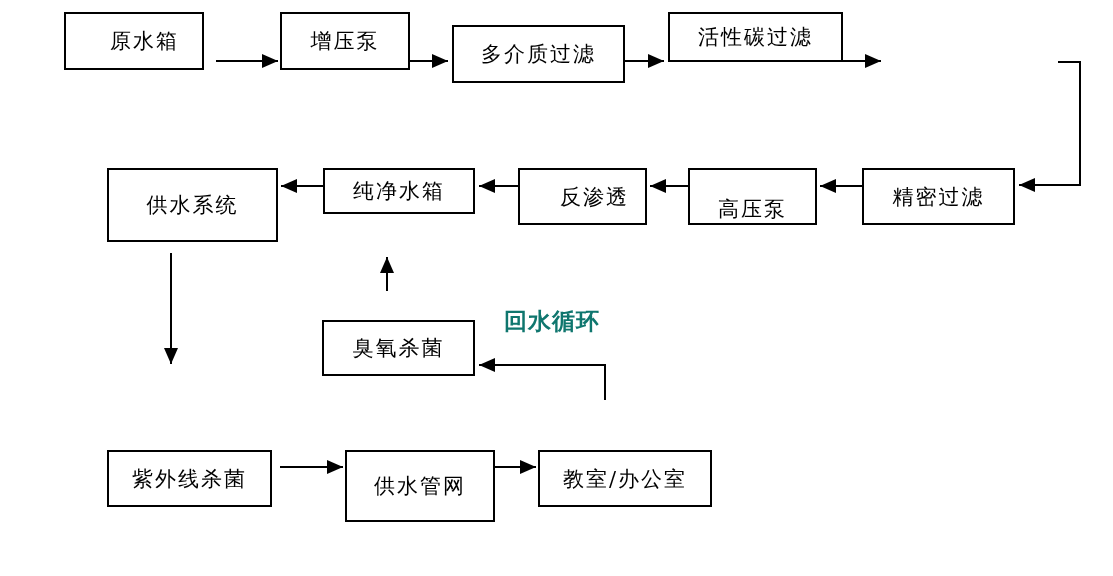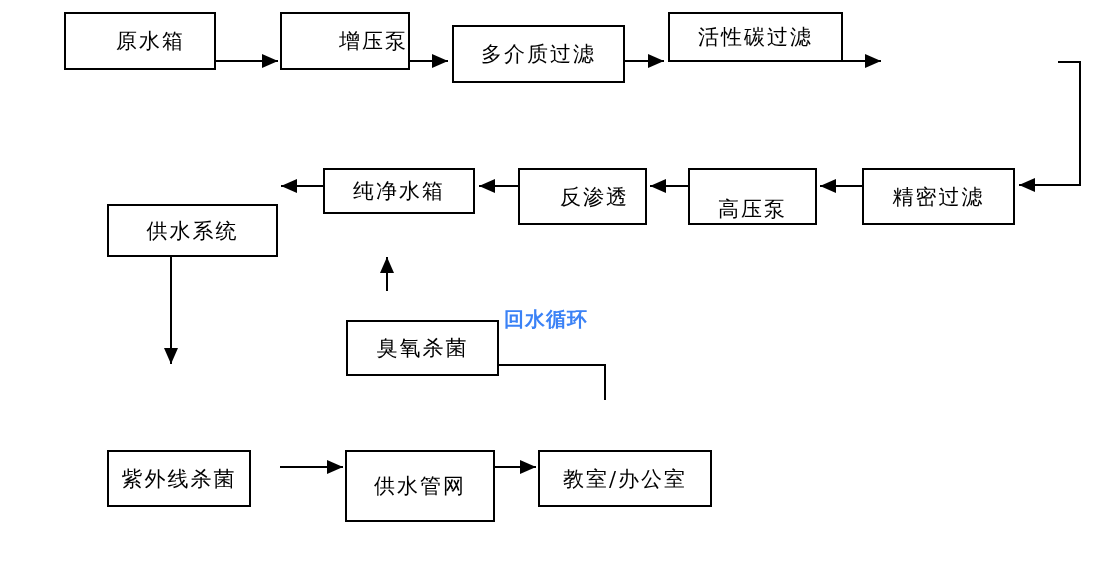--- a/index.html
+++ b/index.html
@@ -28,37 +28,37 @@
     letter-spacing: 2px;
     color: #000000;
     white-space: nowrap;
   }
   .loop-label {
     position: absolute;
     left: 504px;
     top: 306px;
     font-family: "DejaVu Sans", "Liberation Sans", sans-serif;
     font-weight: bold;
-    font-size: 20px;
+    font-size: 23px;
     letter-spacing: 1px;
-    color: #3b82f6;
+    color: #0f766e;
   }
   
-  .n0  { left: 64px;  top: 12px;  width: 152px; height: 58px; padding-left: 21px; }
-  .n1  { left: 280px; top: 12px;  width: 130px; height: 58px; justify-content: flex-end; }
+  .n0  { left: 64px;  top: 12px;  width: 140px; height: 58px; padding-left: 21px; }
+  .n1  { left: 280px; top: 12px;  width: 130px; height: 58px; }
   .n2  { left: 452px; top: 12px;  width: 173px; height: 58px; margin-top: 13px; }
   .n3  { left: 668px; top: 12px;  width: 175px; height: 50px; }
   .n4  { left: 885px; top: 12px;  width: 173px; height: 57px; }
   .n5  { left: 862px; top: 168px; width: 153px; height: 57px; }
   .n6  { left: 688px; top: 168px; width: 129px; height: 57px; align-items: flex-end; }
   .n7  { left: 518px; top: 168px; width: 129px; height: 57px; padding-left: 24px; }
   .n8  { left: 323px; top: 168px; width: 152px; height: 46px; }
-  .n9  { left: 107px; top: 168px; width: 171px; height: 53px; margin-top: 36px; }
-  .n10 { left: 322px; top: 320px; width: 153px; height: 56px; margin-left: 24px; }
-  .n11 { left: 107px; top: 450px; width: 144px; height: 57px; align-items: center; }
+  .n9  { left: 107px; top: 168px; width: 171px; height: 74px; }
+  .n10 { left: 322px; top: 320px; width: 153px; height: 56px; }
+  .n11 { left: 107px; top: 450px; width: 165px; height: 57px; align-items: center; }
   .n12 { left: 345px; top: 450px; width: 150px; height: 72px; }
   .n13 { left: 538px; top: 450px; width: 174px; height: 57px; align-items: center; }
 </style>
 </head>
 <body>
 
 <div class="canvas">
 
   <svg class="wires" viewBox="0 0 1113 576" xmlns="http://www.w3.org/2000/svg" aria-hidden="true">
     <defs>

